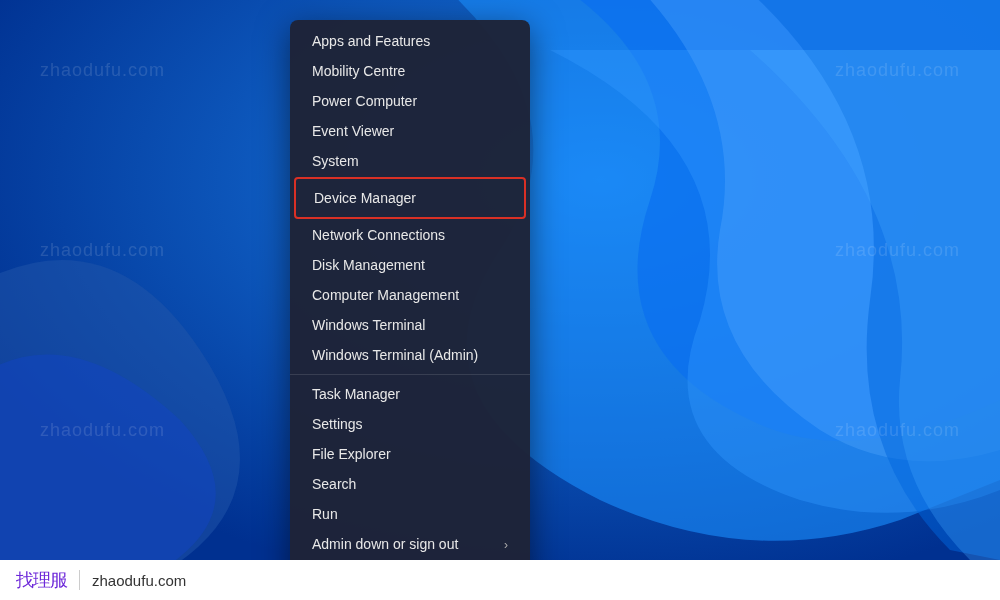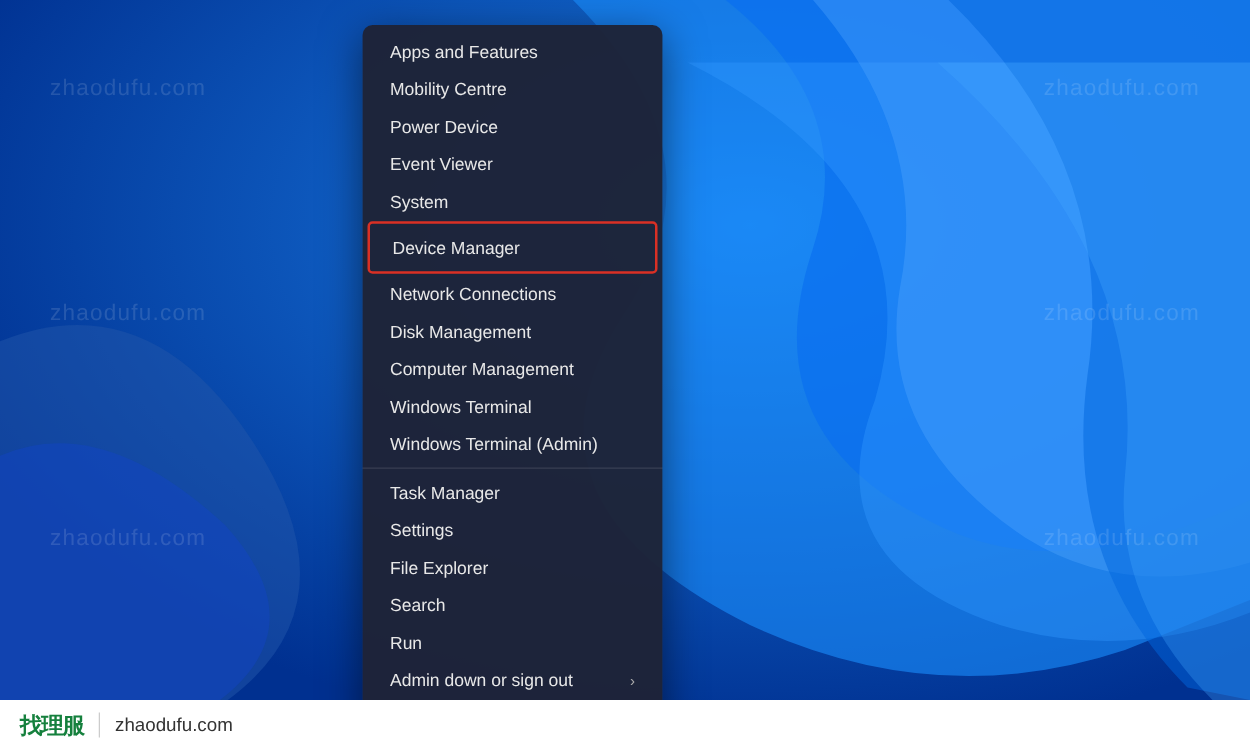--- a/index.html
+++ b/index.html
@@ -96,22 +96,22 @@
       background: #fff;
       display: flex;
       align-items: center;
       padding: 0 16px;
       gap: 12px;
       z-index: 200;
     }
 
     .bottom-bar-logo {
       font-size: 18px;
-      font-weight: 700;
-      color: #15803d;
+      font-weight: 400;
+      color: #6d28d9;
       letter-spacing: -1px;
     }
 
     .bottom-bar-text {
       font-size: 15px;
       color: #333;
       font-weight: 500;
     }
 
     .bottom-bar-divider {
@@ -154,21 +154,21 @@
 </div>
 
 <div class="context-menu" id="context-menu">
 <div class="menu-item">
       <span>Apps and Features</span>
     </div>
     <div class="menu-item">
       <span>Mobility Centre</span>
     </div>
     <div class="menu-item">
-      <span>Power Device</span>
+      <span>Power Computer</span>
     </div>
     <div class="menu-item">
       <span>Event Viewer</span>
     </div>
     <div class="menu-item">
       <span>System</span>
     </div>
     <div class="menu-item highlighted">
       <span>Device Manager</span>
     </div>

